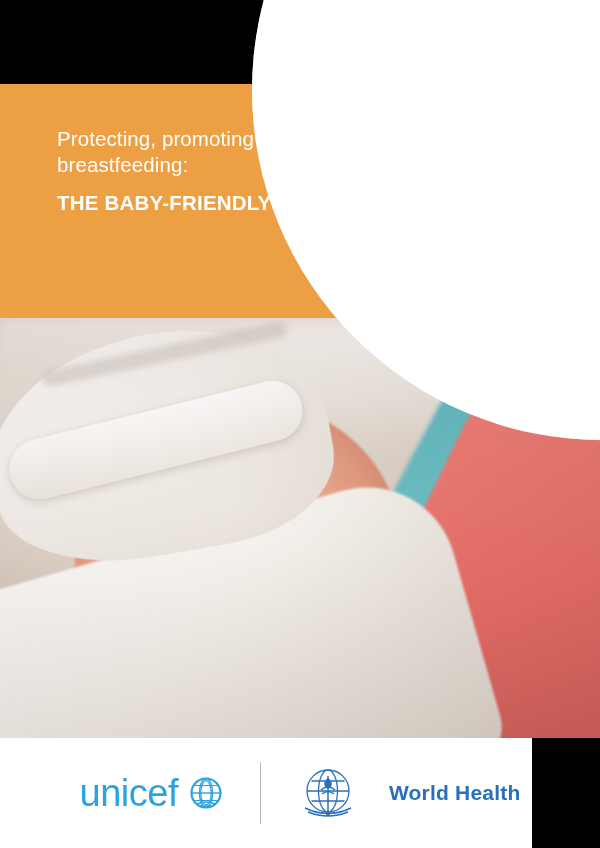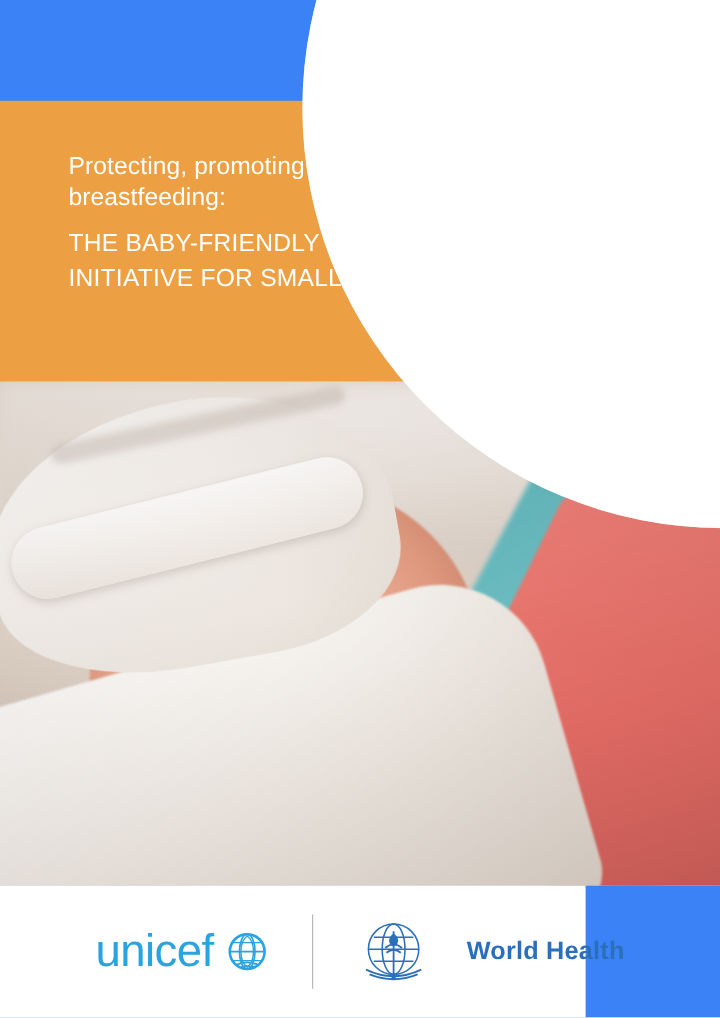--- a/index.html
+++ b/index.html
@@ -11,21 +11,21 @@
     width: 600px;
     height: 848px;
     position: relative;
     overflow: hidden;
     font-family: "Liberation Sans", sans-serif;
   }
 
   .page {
     position: absolute;
     inset: 0;
-    background: #3b82f6;
+    background: #000000;
   }
 
   
   .photo {
     position: absolute;
     left: 0;
     top: 318px;
     width: 600px;
     height: 420px;
     overflow: hidden;
@@ -191,30 +191,30 @@
     color: #ffffff;
     font-size: 20.5px;
     line-height: 26px;
     font-weight: 400;
     letter-spacing: 0.1px;
   }
   .title-main {
     color: #ffffff;
     font-size: 20.5px;
     line-height: 29px;
-    font-weight: 400;
+    font-weight: 700;
     letter-spacing: 0.2px;
     margin-top: 10px;
     text-transform: uppercase;
   }
 
   
   .footer {
     position: absolute;
-    left: 0; top: 738px; width: 488px; height: 110px;
+    left: 0; top: 738px; width: 532px; height: 110px;
     background: #ffffff;
   }
   .logos {
     position: absolute;
     left: 0; top: 0; width: 600px; height: 110px;
     display: flex;
     align-items: center;
     justify-content: center;
     gap: 0;
   }
@@ -283,21 +283,20 @@
     <div class="shade"></div>
   </div>
 
   <div class="arc-white"></div>
   <div class="arc-photo-mask"></div>
 
   <div class="title-wrap">
     <div class="title-sub">Protecting, promoting and supporting breastfeeding:</div>
     <div class="title-main">
       <div>THE BABY-FRIENDLY HOSPITAL</div>
-      <div>INITIATIVE FOR SMALL, SICK AND</div>
     </div>
   </div>
 
   <div class="footer">
     <div class="logos">
 
       <div class="unicef">
         <span class="unicef-word">unicef</span>
         <span class="unicef-globe">
           <svg width="40" height="40" viewBox="0 0 40 40" aria-hidden="true">

